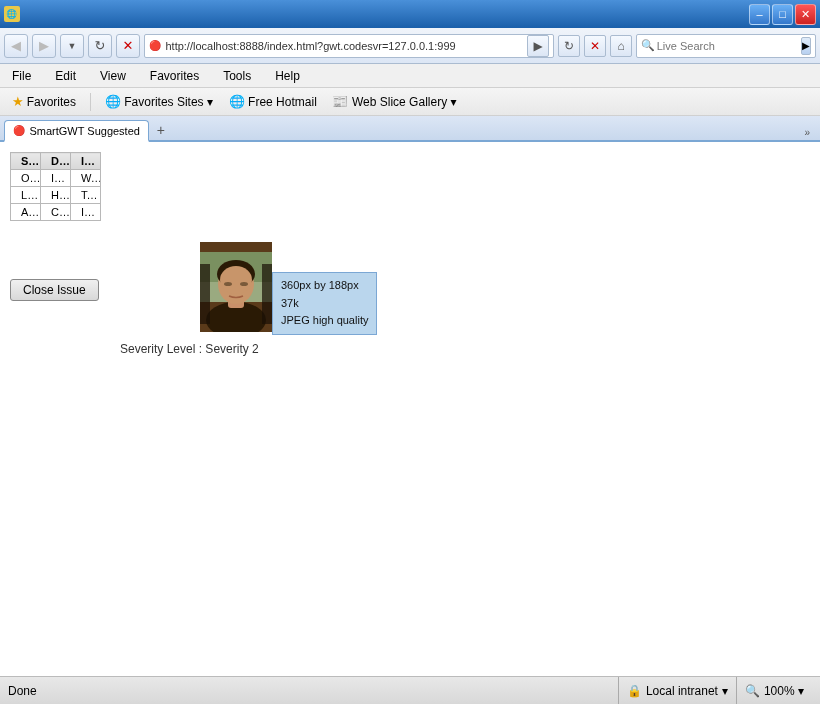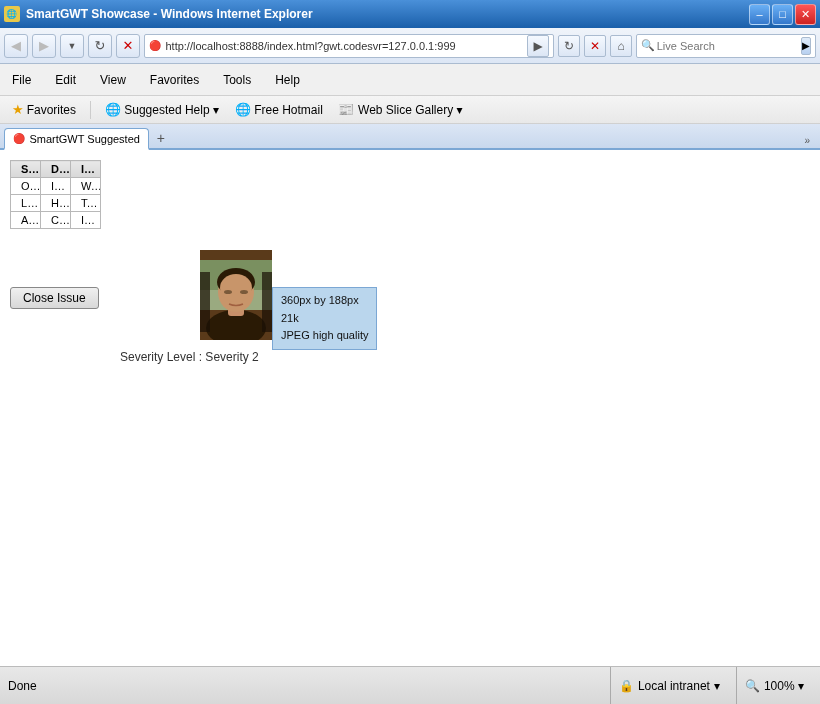--- a/index.html
+++ b/index.html
@@ -105,21 +105,21 @@
       border: 1px solid #aabbd0;
       border-radius: 2px;
       cursor: pointer;
       display: flex; align-items: center; justify-content: center;
       font-size: 10px;
     }
 
     
     #menu-bar {
       background: #f0f0f0;
-      height: 32px;
+      height: 24px;
       display: flex;
       align-items: center;
       padding: 0 8px;
       gap: 16px;
       border-bottom: 1px solid #d0d0d0;
     }
     .menu-item {
       font-size: 12px;
       color: #000;
       cursor: pointer;
@@ -220,21 +220,21 @@
     
     #image-area {
       position: absolute;
       left: 200px;
       top: 100px;
     }
 
     #tooltip-box {
       position: absolute;
       left: 72px;
-      top: 37px;
+      top: 30px;
       background: rgba(180, 210, 235, 0.92);
       border: 1px solid #7ba7d4;
       padding: 4px 8px;
       font-size: 11px;
       color: #111;
       line-height: 1.6;
       white-space: nowrap;
     }
 
     #severity-text {
@@ -256,27 +256,27 @@
       border-radius: 3px;
       cursor: pointer;
       font-size: 12px;
     }
 
     
     #status-bar {
       position: fixed;
       bottom: 0;
       left: 0; right: 0;
-      height: 38px;
+      height: 28px;
       background: linear-gradient(to bottom, #e8e8e8, #d8d8d8);
       border-top: 1px solid #bbb;
       display: flex;
       align-items: center;
       padding: 0 8px;
-      gap: 8px;
+      gap: 0;
     }
     #status-text {
       font-size: 12px; color: #000;
       flex: 1;
     }
     #security-zone {
       display: flex; align-items: center; gap: 4px;
       font-size: 12px; color: #000;
       padding: 0 8px;
       border-left: 1px solid #aaa;
@@ -289,21 +289,20 @@
       border-left: 1px solid #aaa;
       height: 100%;
     }
   </style>
 </head>
 <body>
 
 <div id="title-bar">
   <div id="title-bar-left">
     <div id="title-bar-icon">🌐</div>
-    <span id="title-text">SmartGWT Showcase - Windows Internet Explorer</span>
   </div>
   <div id="window-controls">
     <button class="win-btn">–</button>
     <button class="win-btn">□</button>
     <button class="win-btn close">✕</button>
   </div>
 </div>
 
 <div id="nav-bar">
   <button class="nav-btn disabled">◀</button>
@@ -336,21 +335,21 @@
 </div>
 
 <div id="favorites-bar">
   <div class="fav-item">
     <span class="fav-star">★</span>
     <span>Favorites</span>
   </div>
   <div class="fav-separator"></div>
   <div class="fav-item">
     <span style="color:#1a7fe8; font-size:13px;">🌐</span>
-    <span>Suggested Help ▾</span>
+    <span>Favorites Sites ▾</span>
   </div>
   <div class="fav-item">
     <span style="color:#1a7fe8; font-size:13px;">🌐</span>
     <span>Free Hotmail</span>
   </div>
   <div class="fav-item">
     <span style="color:#e87010; font-size:13px;">📰</span>
     <span>Web Slice Gallery ▾</span>
   </div>
 </div>
@@ -419,21 +418,21 @@
 
       <path d="M 29 54 Q 36 57 43 54" stroke="#a06040" stroke-width="1.5" fill="none"></path>
 
       <rect x="0" y="22" width="10" height="60" fill="#1a1005" opacity="0.7"></rect>
       <rect x="62" y="22" width="10" height="60" fill="#1a1005" opacity="0.7"></rect>
     </svg>
 
     
     <div id="tooltip-box">
       <div>360px by 188px</div>
-      <div>21k</div>
+      <div>37k</div>
       <div>JPEG high quality</div>
     </div>
 
     
     <div id="severity-text" style="position:absolute; left:-80px; top:100px; white-space:nowrap; font-size:12px;text-align:center;">Severity Level : Severity 2</div>
   </div>
 
 </div>
 
 <div id="status-bar">

